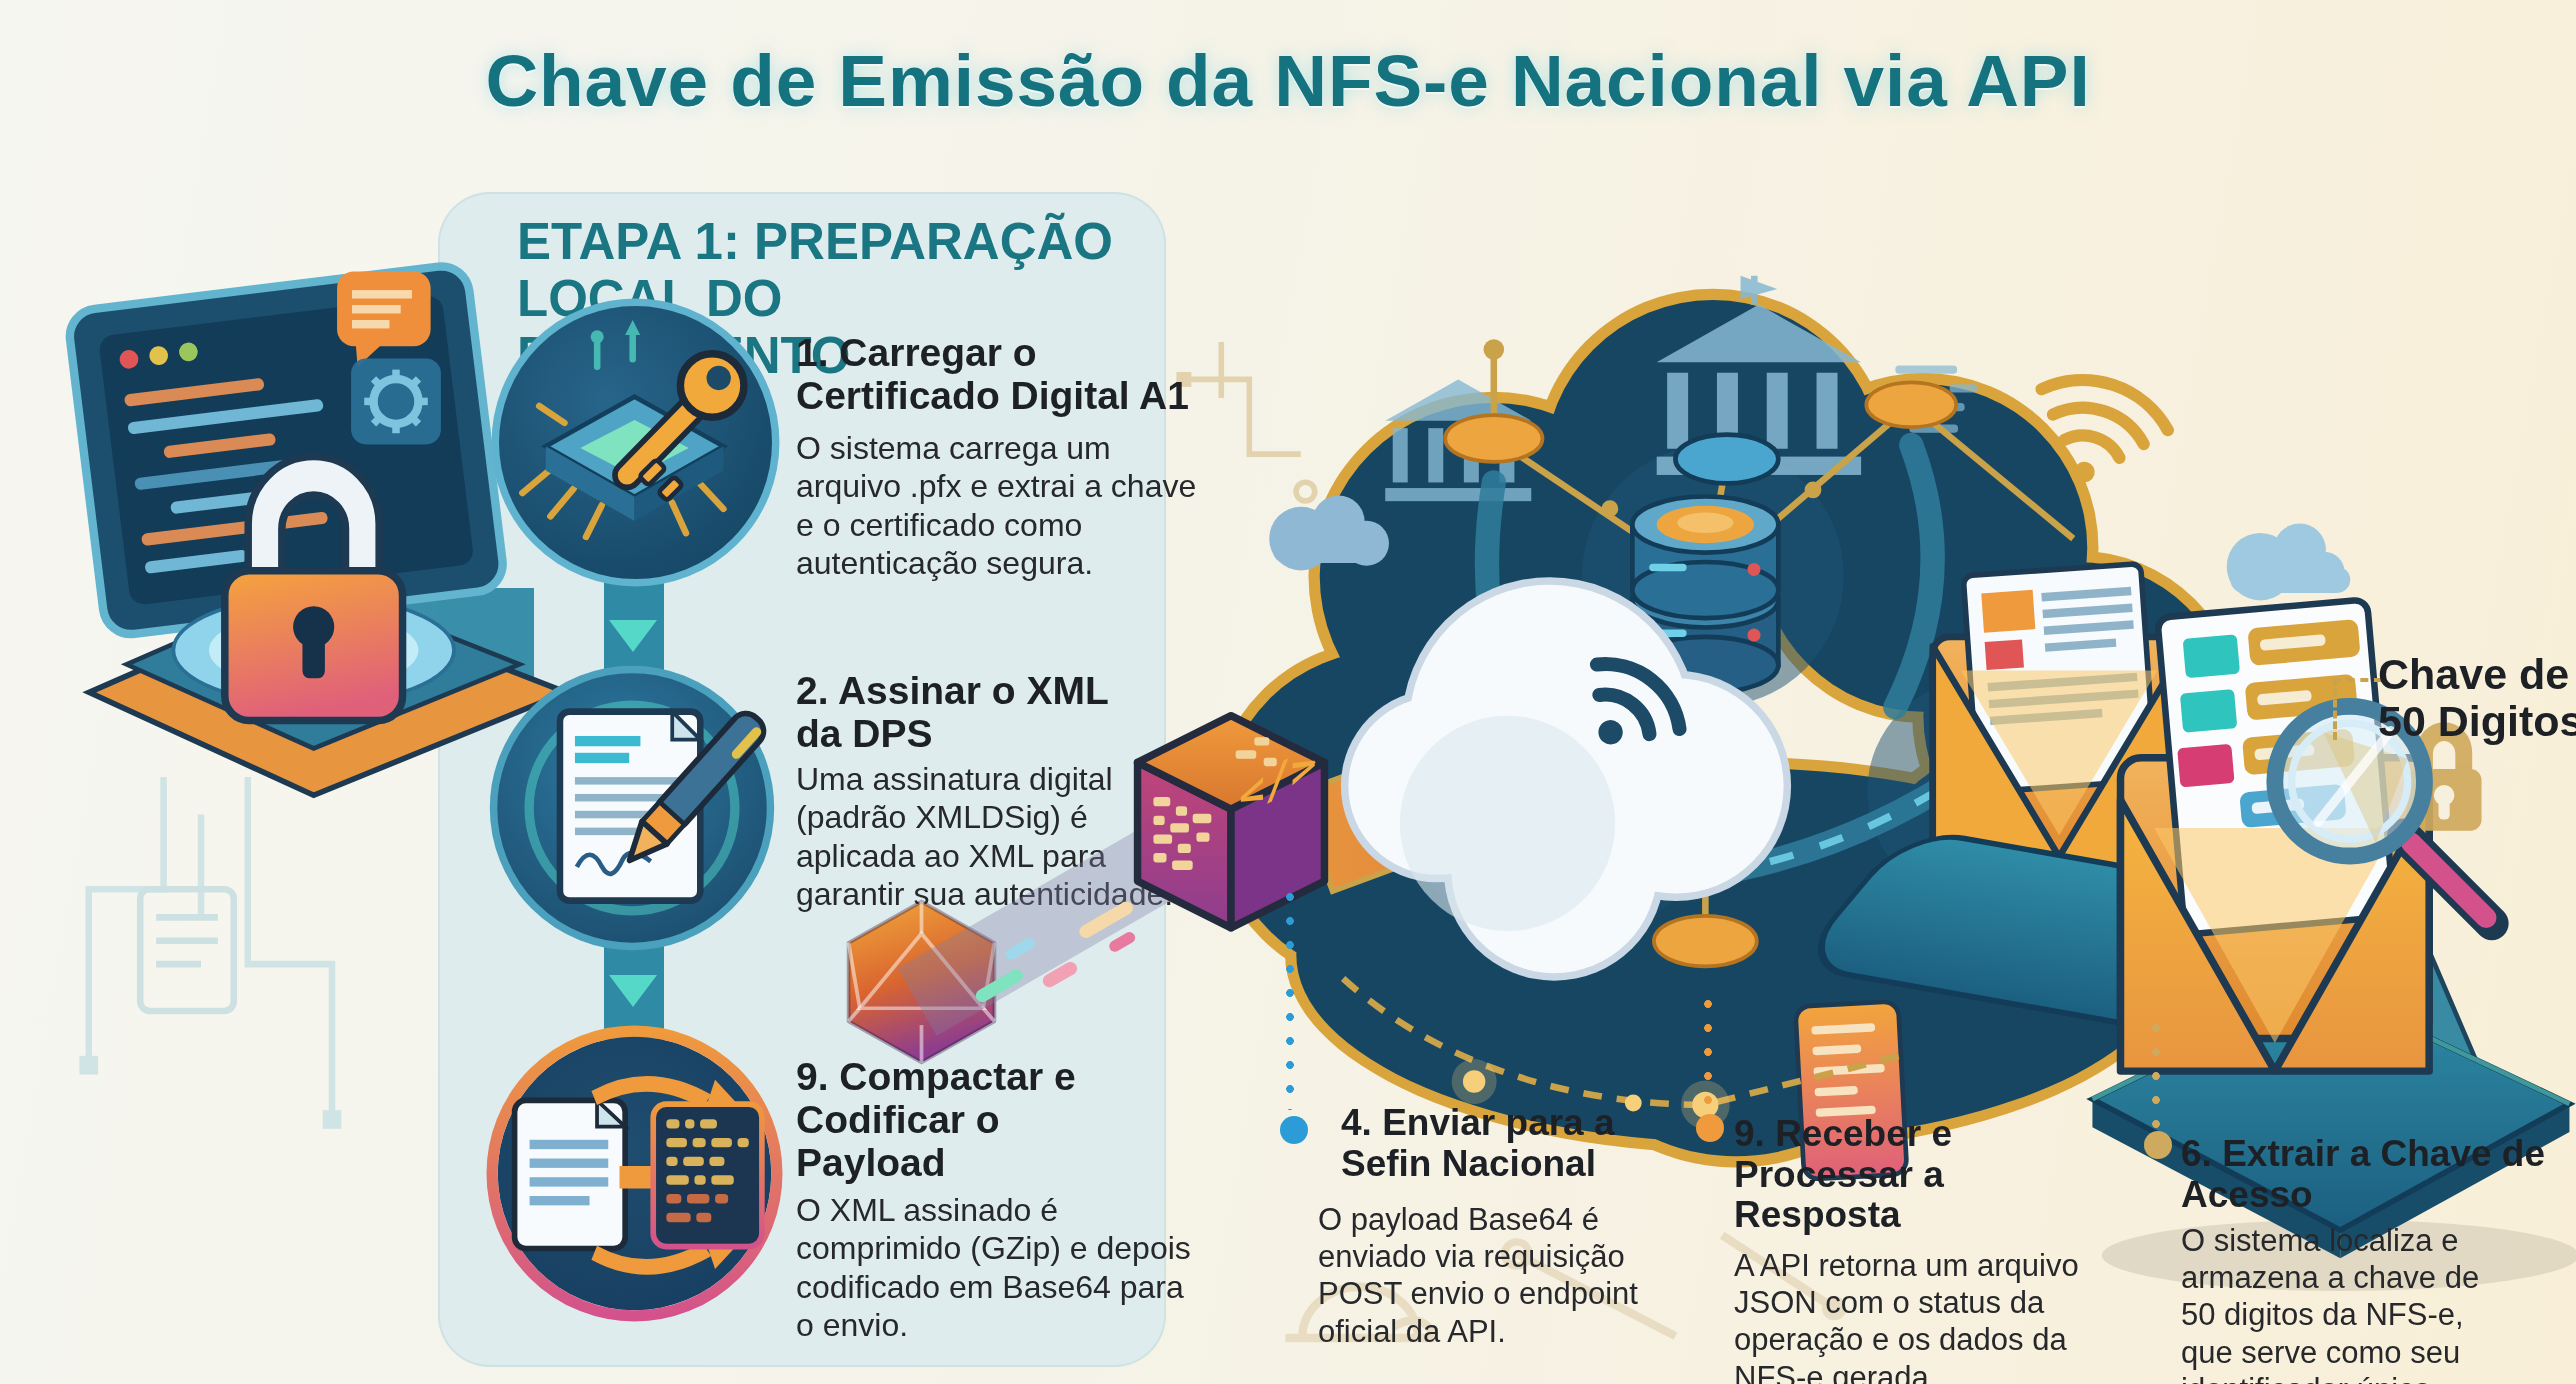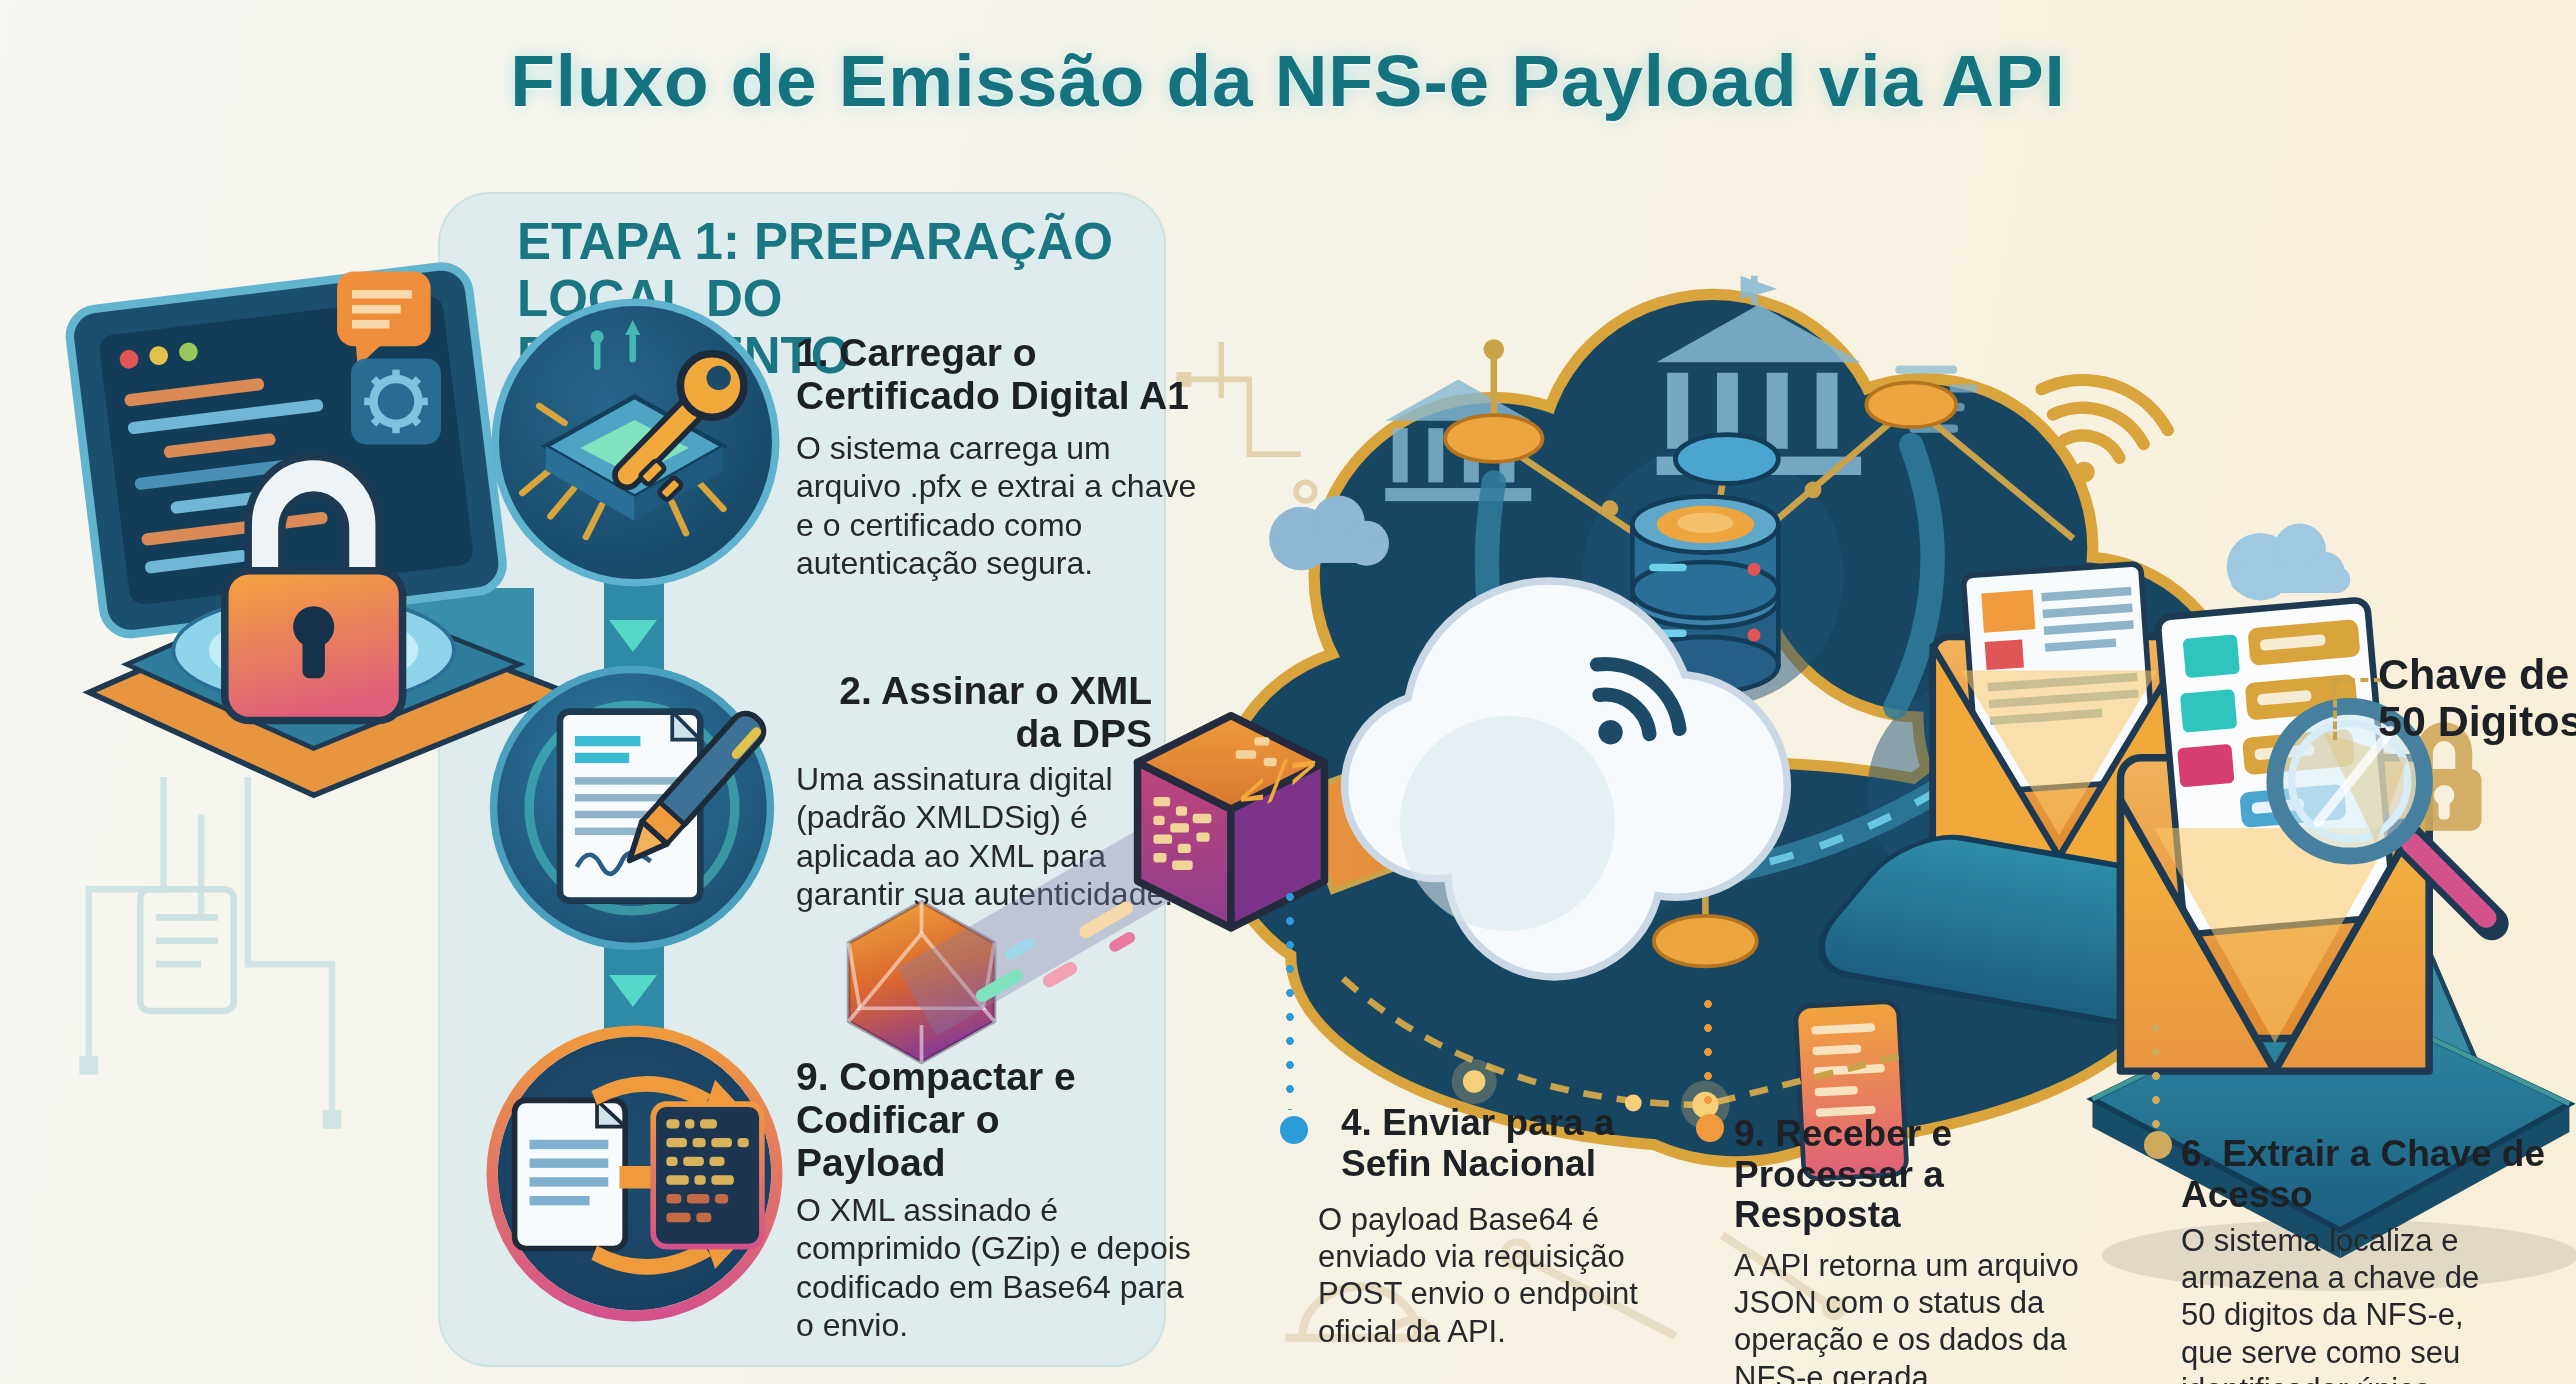--- a/index.html
+++ b/index.html
@@ -64,21 +64,21 @@
       <path d="M70,120 a62,55 0 0 1 124,0"></path>
         <path d="M52,120 h160"></path>
         <path d="M168,108 q30,-18 44,10"></path>
       <path d="M300,30 L470,118"></path>
         <path d="M520,10 L640,88"></path>
     </g>
     <circle cx="300" cy="30" r="13" fill="none" stroke="#e5d8bb" stroke-width="8"></circle>
     <circle cx="640" cy="88" r="13" fill="#e5d8bb"></circle>
   </svg>
 
-  <div class="abs title">Fluxo de Emissão da NFS-e Payload via API</div>
+  <div class="abs title">Chave de Emissão da NFS-e Nacional via API</div>
 
   <div class="abs panel"></div>
   <div class="abs stage-header stage1-header">ETAPA 1: PREPARAÇÃO LOCAL DO DOCUMENTO</div>
 
   <div class="abs hband"></div>
   <div class="abs vband"></div>
   <div class="abs tri" style="left:609px;top:620px;"></div>
   <div class="abs tri" style="left:609px;top:975px;"></div>
 
   <svg class="abs" style="left:14px;top:248px;" width="590" height="580" viewBox="0 0 630 620">
@@ -257,21 +257,21 @@
           <rect x="232" y="208" width="16" height="10" rx="4"></rect>
       </g>
     </g>
   </svg>
 
   <div class="abs s1">
     <div class="abs step-title" style="left:796px;top:332px;width:431px;">1. Carregar o Certificado Digital A1</div>
     <div class="abs step-body" style="left:796px;top:429px;width:421px;">O sistema carrega um arquivo .pfx e extrai a chave e o certificado como autenticação segura.</div>
   </div>
   <div class="abs s1">
-    <div class="abs step-title" style="left:796px;top:670px;width:356px;text-align:right;">2. Assinar o XML da DPS</div>
+    <div class="abs step-title" style="left:796px;top:670px;width:356px;">2. Assinar o XML da DPS</div>
     <div class="abs step-body" style="left:796px;top:760px;width:403px;">Uma assinatura digital (padrão XMLDSig) é aplicada ao XML para garantir sua autenticidade.</div>
   </div>
   <div class="abs s1">
     <div class="abs step-title" style="left:796px;top:1056px;width:281px;">9. Compactar e Codificar o Payload</div>
     <div class="abs step-body" style="left:796px;top:1191px;width:398px;">O XML assinado é comprimido (GZip) e depois codificado em Base64 para o envio.</div>
   </div>
 
   <svg class="abs" style="left:828px;top:894px;" width="187" height="178" viewBox="0 0 200 190">
     <defs>
         <linearGradient id="gemg" x1="0" y1="0" x2="0.3" y2="1">

